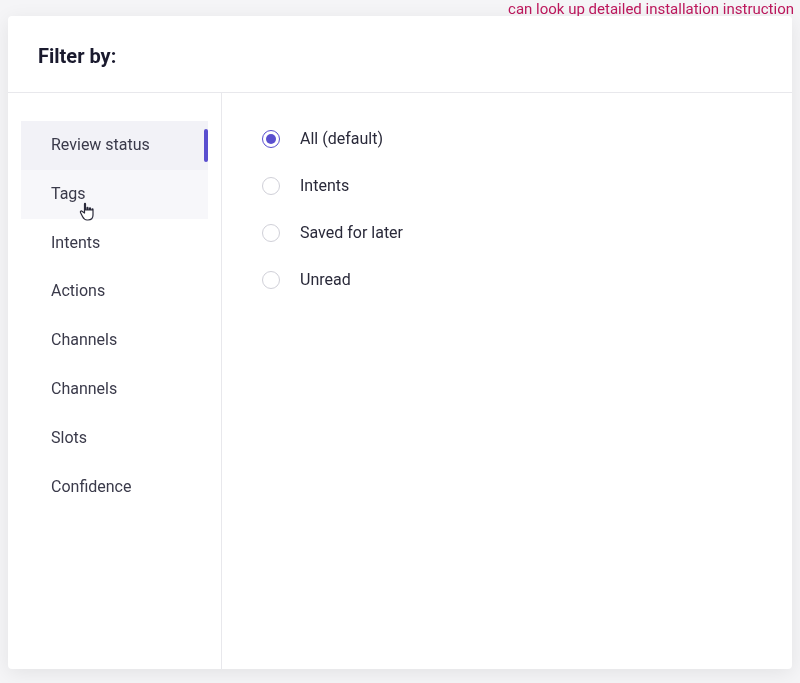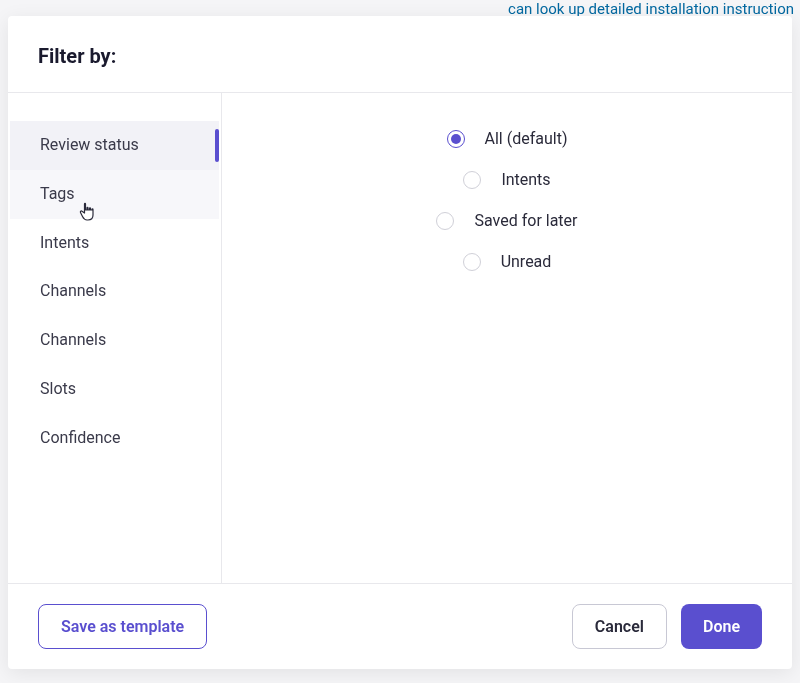--- a/index.html
+++ b/index.html
@@ -37,21 +37,21 @@
       color: #1a1a2e;
     }
     .modal-body {
       flex: 1;
       display: flex;
       overflow: hidden;
     }
     .sidebar {
       width: 214px;
       border-right: 1px solid #e8e8ec;
-      padding: 28px 2px;
+      padding: 28px 13px;
       overflow-y: auto;
     }
     .sidebar-item {
       padding: 14px 30px;
       font-size: 16px;
       color: #3a3a4a;
       cursor: pointer;
       position: relative;
       line-height: 1.3;
     }
@@ -71,22 +71,21 @@
     .sidebar-item.hovered {
       background: #f7f7fa;
     }
     .content {
       flex: 1;
       padding: 36px 40px;
     }
     .radio-group {
       display: flex;
       flex-direction: column;
-      gap: 22px;
-      align-items: center;
+      gap: 28px;
     }
     .radio-item {
       display: flex;
       align-items: center;
       gap: 20px;
       cursor: pointer;
     }
     .radio-circle {
       width: 18px;
       height: 18px;
@@ -150,39 +149,40 @@
       left: 78px;
       top: 202px;
       pointer-events: none;
       z-index: 100;
     }
     .bg-text {
       position: absolute;
       top: 0;
       right: 6px;
       font-size: 15px;
-      color: #0369a1;
+      color: #be185d;
       white-space: nowrap;
     }
   </style>
 </head>
 <body>
 
 <div class="bg-text">can look up detailed installation instruction</div>
 
 <div class="modal">
   <div class="modal-header">
     <div class="modal-title">Filter by:</div>
   </div>
 
   <div class="modal-body">
     <div class="sidebar">
       <div class="sidebar-item active">Review status</div>
       <div class="sidebar-item hovered">Tags</div>
       <div class="sidebar-item">Intents</div>
+      <div class="sidebar-item">Actions</div>
       <div class="sidebar-item">Channels</div>
       <div class="sidebar-item">Channels</div>
       <div class="sidebar-item">Slots</div>
       <div class="sidebar-item">Confidence</div>
     </div>
 
     <div class="content">
       <div class="radio-group">
         <div class="radio-item">
           <span class="radio-circle selected"></span>
@@ -197,26 +197,19 @@
           <span class="radio-label">Saved for later</span>
         </div>
         <div class="radio-item">
           <span class="radio-circle"></span>
           <span class="radio-label">Unread</span>
         </div>
       </div>
     </div>
   </div>
 
-  <div class="modal-footer">
-    <button class="btn btn-outline">Save as template</button>
-    <div class="footer-right">
-      <button class="btn btn-outline-dark">Cancel</button>
-      <button class="btn btn-primary">Done</button>
-    </div>
-  </div>
 </div>
 
 <div class="cursor-icon">
   <svg width="18" height="20" viewBox="0 0 18 20">
     <path d="M6.5 2 C6.5 1 7.5 1 7.5 2 L7.5 8 L9 8 L9 6 C9 5 10 5 10 6 L10 8 L11.5 8 L11.5 6.5 C11.5 5.5 12.5 5.5 12.5 6.5 L12.5 8 L14 8 L14 7.5 C14 6.5 15 6.5 15 7.5 L15 13 C15 16 13 18 10 18 L9 18 C7 18 5.5 16.5 4.5 14.5 L2.5 10.5 C2 9.5 3 8.5 4 9.2 L6.5 11 Z" fill="#ffffff" stroke="#2a2a3a" stroke-width="1.2" stroke-linejoin="round"></path>
   </svg>
 </div>
 
 </body></html>

